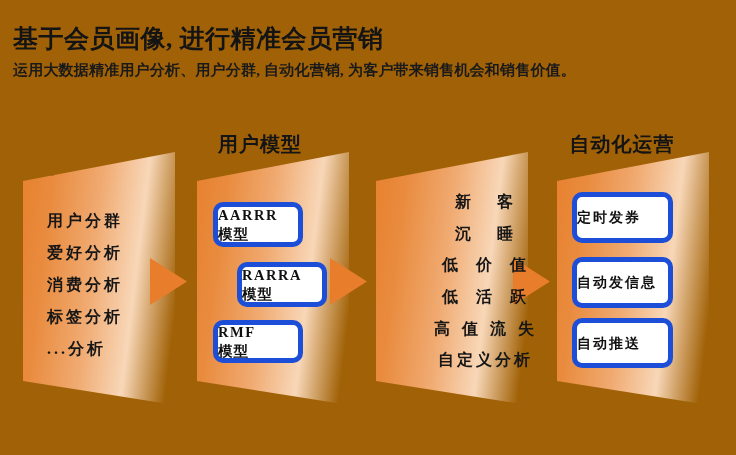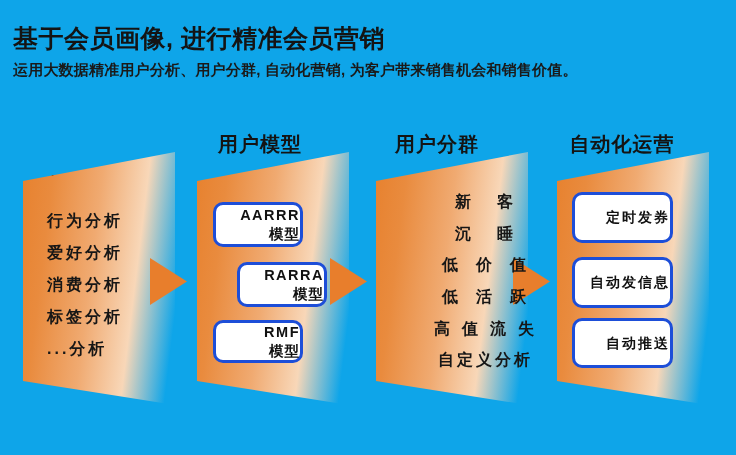--- a/index.html
+++ b/index.html
@@ -1,19 +1,19 @@
 <!DOCTYPE html>
 <html><head>
 <meta charset="utf-8">
 <style>
   html, body { margin: 0; padding: 0; background: #ffffff; }
   #stage {
     position: relative; width: 736px; height: 455px;
-    background: #0ea5e9; overflow: hidden;
-    font-family: Liberation Sans, sans-serif;
+    background: #a16207; overflow: hidden;
+    font-family: Liberation Serif, serif;
     color: #141414;
   }
   .title {
     position: absolute; left: 13px; top: 22px;
     font-size: 25px; font-weight: 800; letter-spacing: 0.5px; color: #141414;
     white-space: nowrap;
   }
   .subtitle {
     position: absolute; left: 13px; top: 61px;
     font-size: 15px; font-weight: 600; letter-spacing: 0.2px; color: #1a1a1a;
@@ -57,22 +57,22 @@
   .list3 .row {
     height: 31.6px; display: flex; align-items: center; justify-content: center;
     font-size: 16px; font-weight: 600; color: #161616; white-space: nowrap;
   }
   .ls26 { letter-spacing: 26px; padding-left: 26px; }
   .ls18 { letter-spacing: 18px; padding-left: 18px; }
   .ls12 { letter-spacing: 12px; padding-left: 12px; }
   .ls3  { letter-spacing: 3px;  padding-left: 3px;  }
   .card {
     position: absolute; background: #ffffff;
-    border: 3px solid #1d4ed8; border-radius: 10px;
-    display: flex; flex-direction: column; align-items: flex-end; justify-content: center;
+    border: 5px solid #1d4ed8; border-radius: 10px;
+    display: flex; flex-direction: column; align-items: flex-start; justify-content: center;
     box-sizing: border-box; color: #111111;
   }
   .card .l1 { font-size: 14.5px; font-weight: 700; letter-spacing: 1.5px; line-height: 19px; white-space: nowrap; }
   .card .l2 { font-size: 14.5px; font-weight: 600; letter-spacing: 1px; line-height: 19px; white-space: nowrap; }
   .c2 { left: 213px; width: 90px; }
   .c2-1 { top: 202px; height: 45px; }
   .c2-2 { top: 262px; height: 45px; margin-left: 24px; }
   .c2-3 { top: 320px; height: 43px; }
   .c4 { left: 572px; width: 101px; }
   .c4 .l1 { font-size: 14px; font-weight: 600; letter-spacing: 2px; }
@@ -83,34 +83,33 @@
 </head>
 <body>
 
 <div id="stage">
 
   <div class="title">基于会员画像, 进行精准会员营销</div>
   <div class="subtitle">运用大数据精准用户分析、用户分群, 自动化营销, 为客户带来销售机会和销售价值。</div>
 
   <div class="col-header ch1">用户分析</div>
   <div class="col-header ch2">用户模型</div>
-  <div class="col-header ch3">用户分群</div>
   <div class="col-header ch4">自动化运营</div>
 
   <div class="panel p1"></div>
   <div class="panel p2"></div>
   <div class="panel p3"></div>
   <div class="panel p4"></div>
 
   <div class="arrow a1"></div>
   <div class="arrow a2"></div>
   <div class="arrow a3"></div>
 
   <div class="list1">
-    <div class="row">行为分析</div>
+    <div class="row">用户分群</div>
     <div class="row">爱好分析</div>
     <div class="row">消费分析</div>
     <div class="row">标签分析</div>
     <div class="row">...分析</div>
   </div>
 
   <div class="card c2 c2-1">
     <span class="l1">AARRR</span>
     <span class="l2">模型</span>
   </div>

